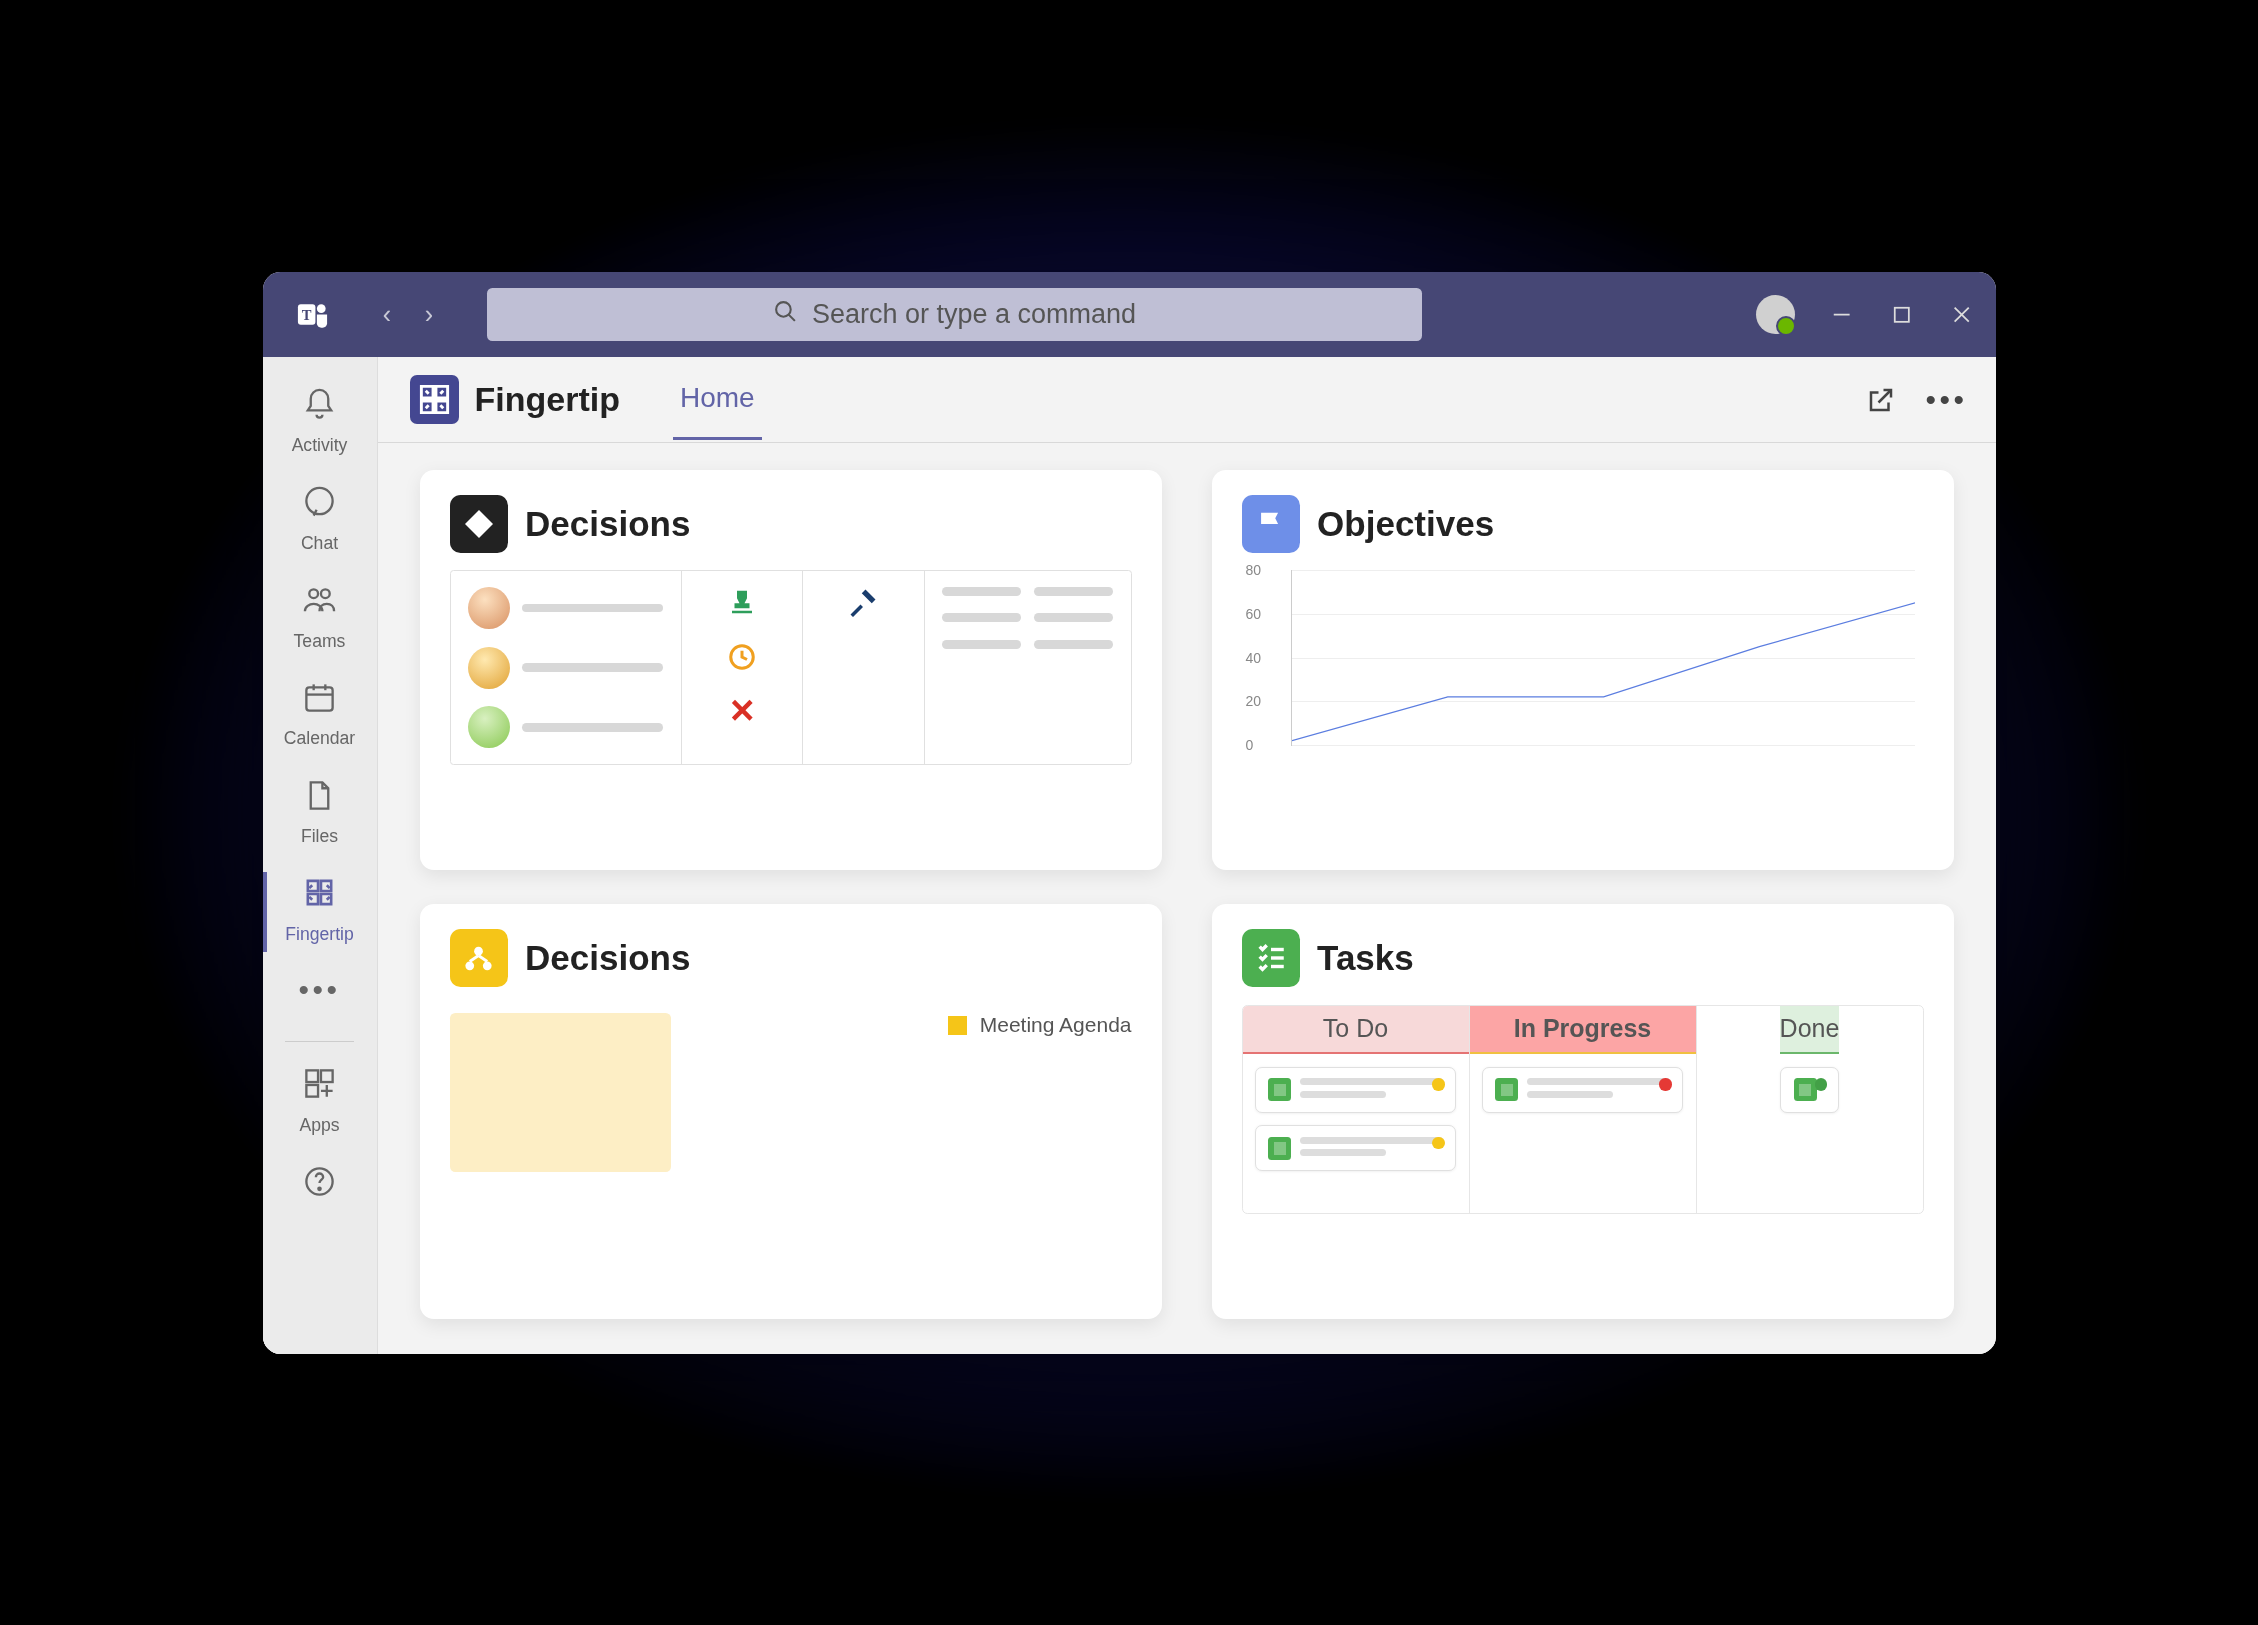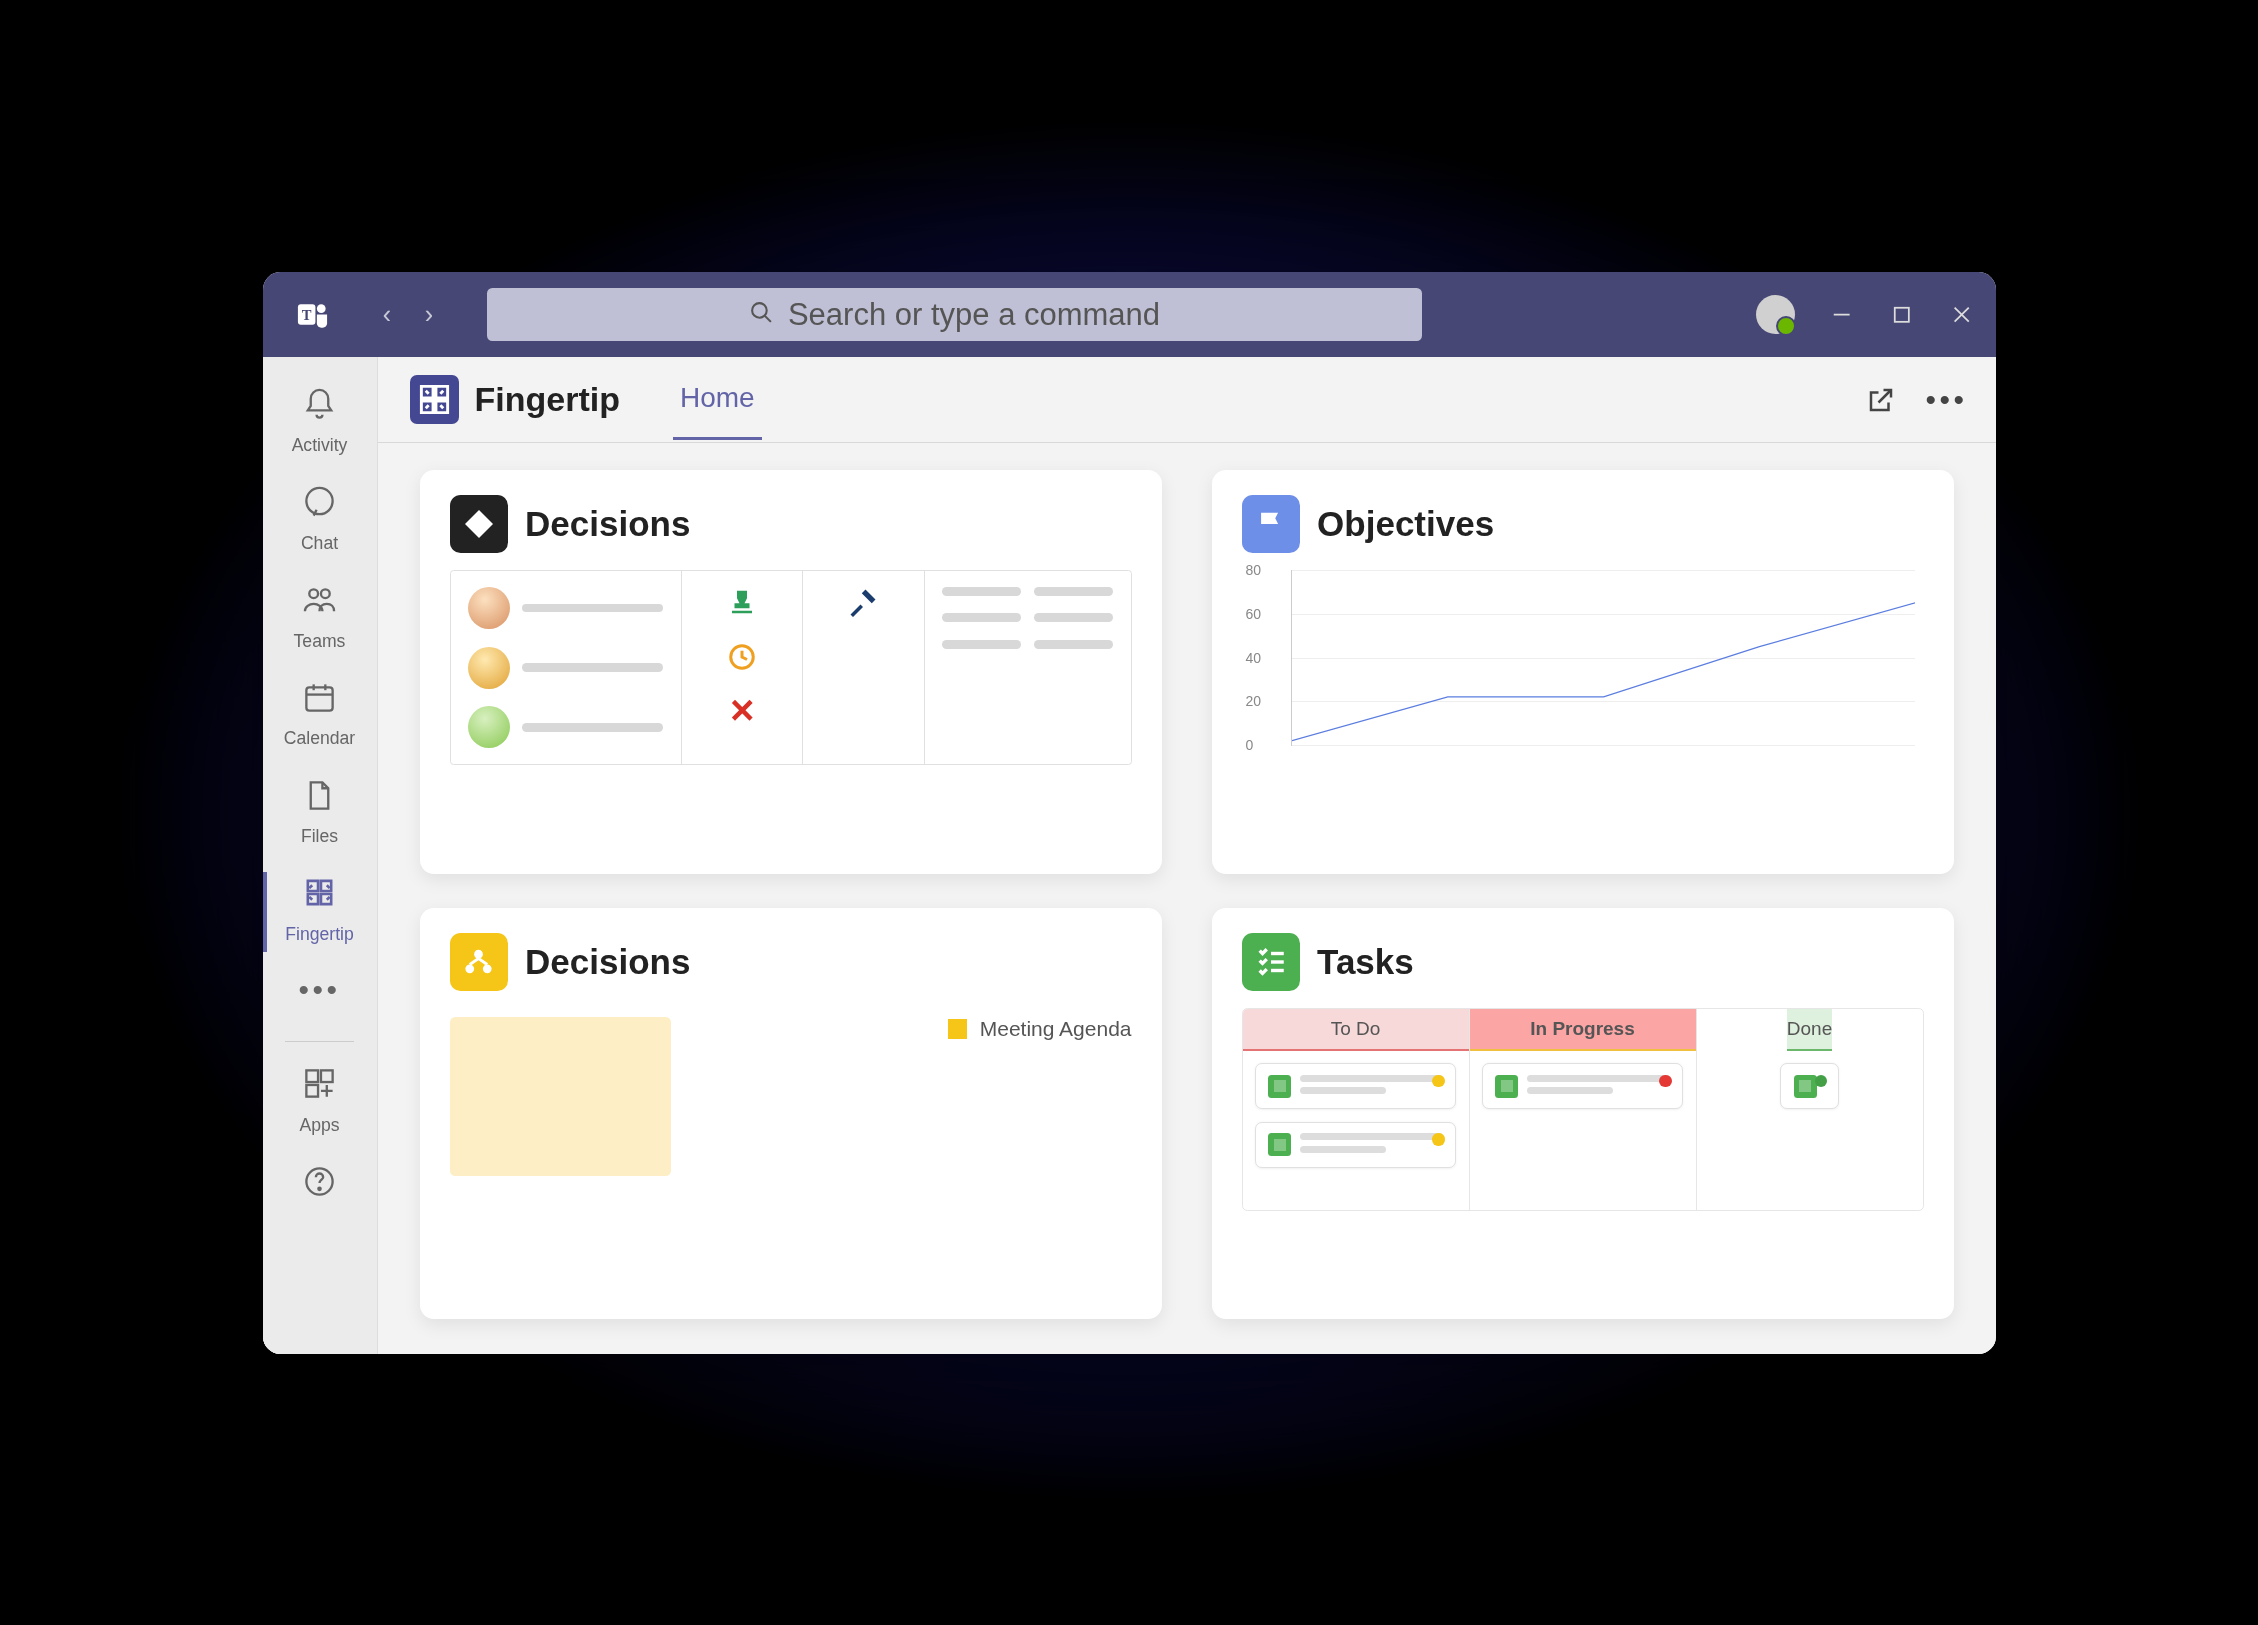--- a/index.html
+++ b/index.html
@@ -53,21 +53,21 @@
   .nav-arrow {
     width:35px; height:35px; display:flex; align-items:center; justify-content:center;
     color: rgba(255,255,255,0.7); font-size:25px; cursor:pointer; border-radius:3.5px;
   }
   .searchbox {
     flex: 0 0 935px;
     height: 53px;
     background: #bfbfd5;
     border-radius: 5.3px;
     display:flex; align-items:center; justify-content:center;
-    color:#555; font-size:31px;
+    color:#555; font-size:27px;
     margin-left: 26.5px;
   }
   .searchbox .mag { margin-right:14px; color:#555; }
   .title-right { margin-left:auto; display:flex; align-items:center; gap:35px; color:rgba(255,255,255,0.85); }
   .avatar-small {
     width:39px; height:39px; border-radius:50%; background:#d0d0d0; position:relative;
   }
   .avatar-small::after{
     content:""; position:absolute; right:-1.8px; bottom:-1.8px; width:16px; height:16px; border-radius:50%;
     background:#6bb700; border:2.6px solid #464775;
@@ -170,21 +170,21 @@
   }
   .meet-right { flex:1; display:flex; flex-direction:column; gap:16px;align-items:flex-end; }
   .meet-label { display:flex; align-items:center; gap:12.4px; font-size:21px; color:#555; }
   .meet-label .sq{ width:19.4px; height:19.4px; background:#f5c518; }
   .meet-bar { height:30px; background:#fdeec5; border-radius:3.5px; }
 
   
   .kbn { display:flex; border:1.8px solid #e6e6e6; border-radius:5.3px; overflow:hidden; }
   .kcol { flex:1; border-right:1.8px solid #e6e6e6; display:flex; flex-direction:column; }
   .kcol:last-child{ border-right:none;align-items:center; }
-  .khead { text-align:center; font-size:19px; color:#555; padding:8.8px 0; }
+  .khead { text-align:center; font-size:25px; color:#555; padding:8.8px 0; }
   .khead.todo{ background:#f7d9d9; border-bottom:2.6px solid #e57373;}
   .khead.prog{ background:#fca5a5; border-bottom:2.6px solid #f0c040;font-weight:bold;}
   .khead.done{ background:#def0de; border-bottom:2.6px solid #6bb76b;}
   .kbody{ padding:12.4px; display:flex; flex-direction:column; gap:12.4px; min-height:159px;}
   .kcard{
     background:#fff; border:1.8px solid #e0e0e0; border-radius:7px;
     padding:10.6px 12.4px; display:flex; align-items:flex-start; gap:8.8px; position:relative;
     box-shadow:0 0.9px 2.6px rgba(0,0,0,0.06);
   }
   .kcard .kico{ width:23px; height:23px; background:#4caf50; border-radius:3.5px; flex-shrink:0; position:relative;}

